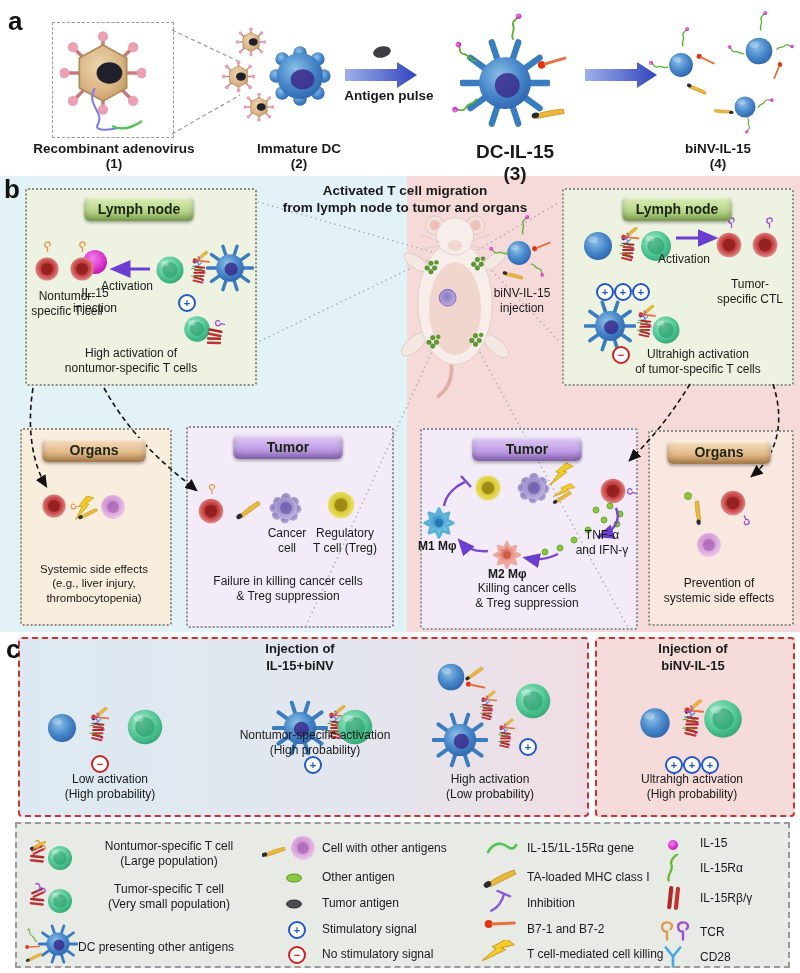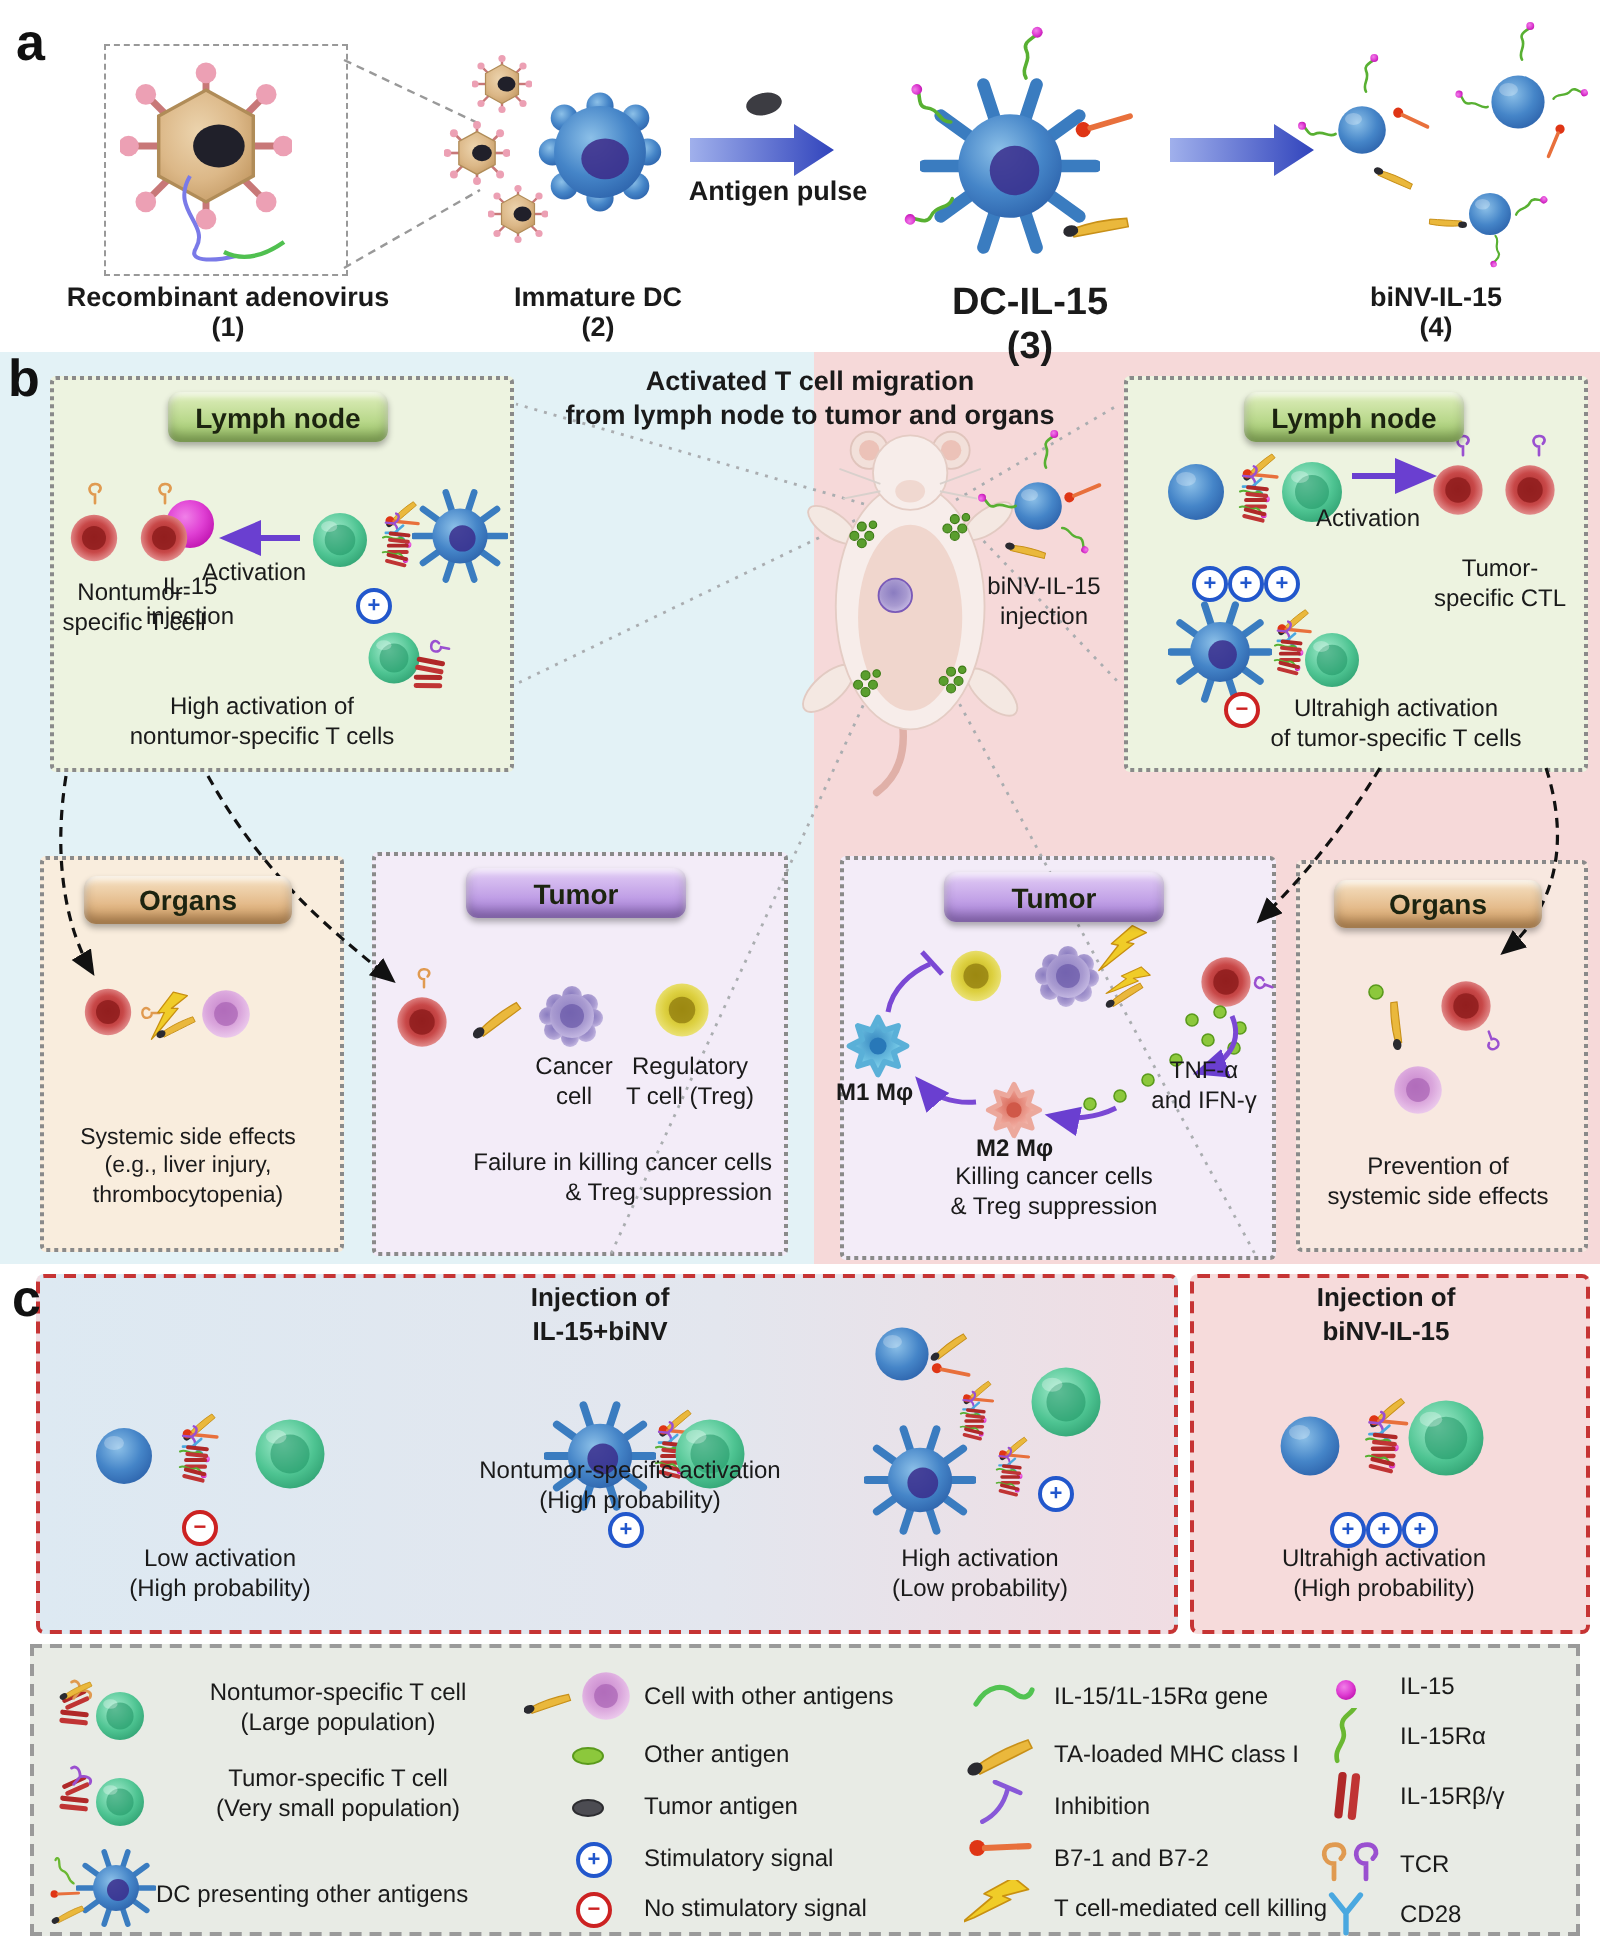--- a/index.html
+++ b/index.html
@@ -315,21 +315,21 @@
 specific CTL</div>
   <div class="txt ctr pre cap" style="left:610px;top:347px;width:176px;">Ultrahigh activation
 of tumor-specific T cells</div>
   <div class="txt ctr pre cap-s" style="left:24px;top:562px;width:140px;">Systemic side effects
 (e.g., liver injury,
 thrombocytopenia)</div>
   <div class="txt ctr pre cap" style="left:256px;top:526px;width:62px;">Cancer
 cell</div>
   <div class="txt ctr pre cap" style="left:302px;top:526px;width:86px;">Regulatory
 T cell (Treg)</div>
-  <div class="txt ctr pre cap" style="left:190px;top:574px;width:196px;text-align:right;">Failure in killing cancer cells
+  <div class="txt ctr pre cap" style="left:190px;top:574px;width:196px;">Failure in killing cancer cells
 &amp; Treg suppression</div>
   <div class="txt cap bold" style="left:418px;top:539px;">M1 Mφ</div>
   <div class="txt cap bold" style="left:488px;top:567px;">M2 Mφ</div>
   <div class="txt ctr pre cap" style="left:568px;top:528px;width:68px;">TNF-α
 and IFN-γ</div>
   <div class="txt ctr pre cap" style="left:430px;top:581px;width:194px;">Killing cancer cells
 &amp; Treg suppression</div>
   <div class="txt ctr pre cap" style="left:650px;top:576px;width:138px;">Prevention of
 systemic side effects</div>
 

